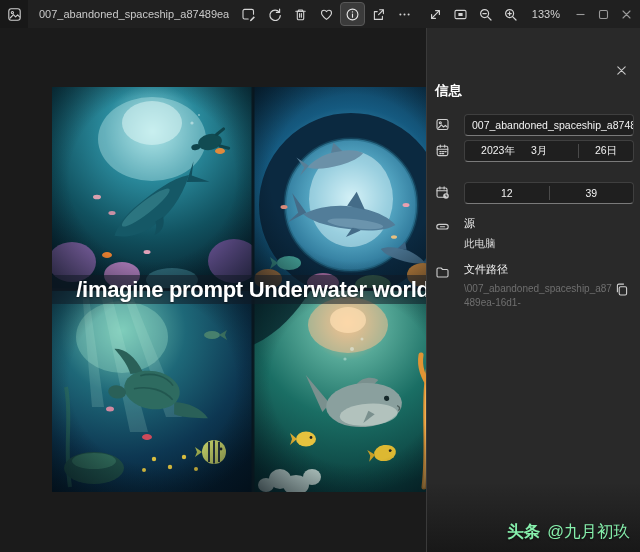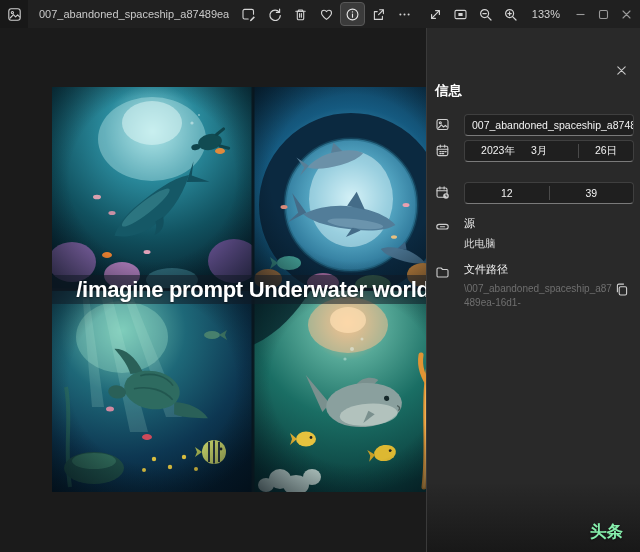--- a/index.html
+++ b/index.html
@@ -580,15 +580,16 @@
               <path d="M3.4 10.2 V3.6 a1.5 1.5 0 0 1 1.5 -1.5 h5"></path>
             </svg>
           </span>
         </div>
       </div>
     </div>
   </aside>
 
   <div class="watermark">
     <span class="wm-brand">头条</span>
+    <span class="wm-handle">@九月初玖</span>
   </div>
 
 </div>
 
 </body></html>

